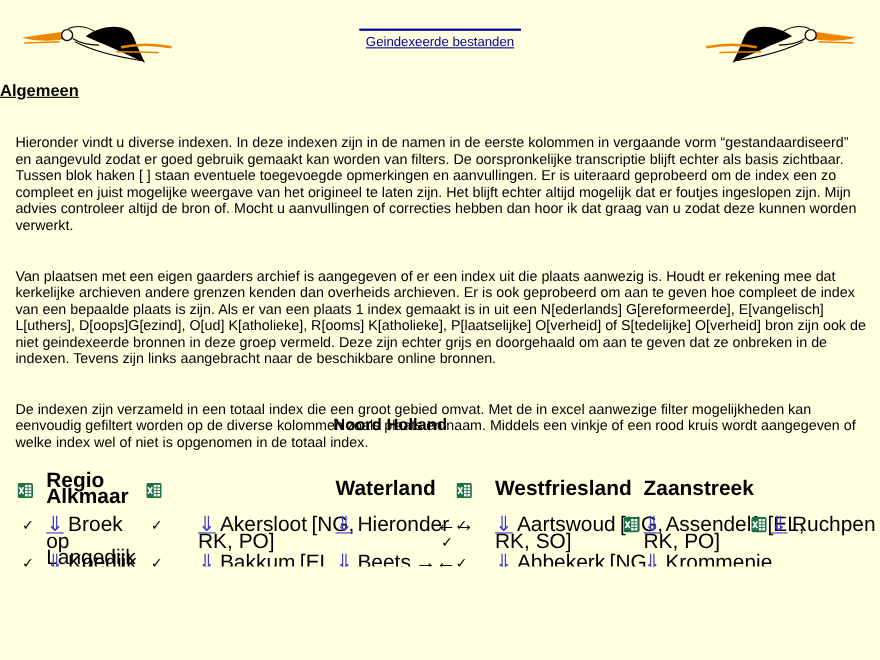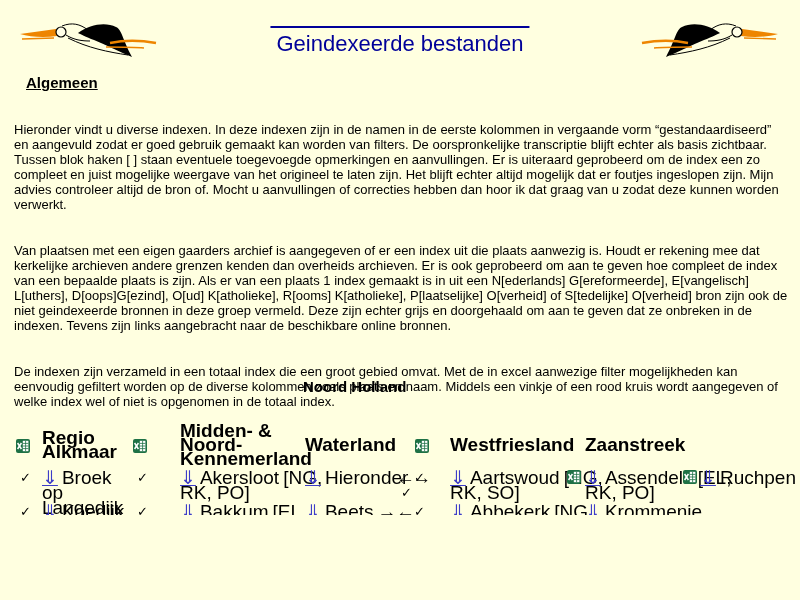--- a/index.html
+++ b/index.html
@@ -8,26 +8,26 @@
     font-family:"Liberation Sans","DejaVu Sans",sans-serif;
     color:#000;
     position:relative;
   }
   .header{position:relative;height:64px;}
   .bird{position:absolute;top:12px;width:140px;height:50px;}
   .bird-left{left:18px;}
   .bird-right{right:20px;transform:scaleX(-1);}
   .title{
     position:absolute;left:50%;transform:translateX(-50%);top:26px;
-    margin:0;font-size:22px;font-weight:normal;color:#000099;
+    margin:0;font-size:12px;font-weight:normal;color:#000099;
     border-top:2px solid #000099;padding:3px 6px 0 6px;
-    white-space:nowrap;cursor:pointer;
+    text-decoration:underline;white-space:nowrap;cursor:pointer;
   }
   .algemeen{
-    margin:10px 0 0 26px;font-size:15px;font-weight:bold;
+    margin:10px 0 0 0;font-size:15px;font-weight:bold;
     text-decoration:underline;
   }
   .para{
     margin:31px 12px 0 14px;font-size:13px;line-height:15px;
   }
   .tablewrap{
     position:absolute;left:0;top:369px;width:800px;height:146px;
     overflow:hidden;
   }
   .cell{position:absolute;font-size:19px;line-height:15px;}
@@ -106,21 +106,20 @@
         <rect x="6.8" y="1.8" width="5.6" height="10.4" fill="#fff"></rect>
         <g stroke="#1E7145" stroke-width="0.8">
           <line x1="6.8" y1="4.4" x2="12.4" y2="4.4"></line>
           <line x1="6.8" y1="7" x2="12.4" y2="7"></line>
           <line x1="6.8" y1="9.6" x2="12.4" y2="9.6"></line>
           <line x1="9.6" y1="1.8" x2="9.6" y2="12.2"></line>
         </g>
         <path d="M1.6,4 L5.4,10 M5.4,4 L1.6,10" stroke="#fff" stroke-width="1.5"></path>
       </svg>
   </span>
-  <div class="cell hdr" style="left:180px;top:55px;width:112px">Midden- &amp; Noord-Kennemerland</div>
   <div class="cell hdr nowrap" style="left:305px;top:69px">Waterland</div>
   <span class="cell xl" style="left:415px;top:70px">
     <svg viewBox="0 0 14 14" width="14" height="14">
         <rect width="14" height="14" rx="2" fill="#1E7145"></rect>
         <rect x="6.8" y="1.8" width="5.6" height="10.4" fill="#fff"></rect>
         <g stroke="#1E7145" stroke-width="0.8">
           <line x1="6.8" y1="4.4" x2="12.4" y2="4.4"></line>
           <line x1="6.8" y1="7" x2="12.4" y2="7"></line>
           <line x1="6.8" y1="9.6" x2="12.4" y2="9.6"></line>
           <line x1="9.6" y1="1.8" x2="9.6" y2="12.2"></line>

